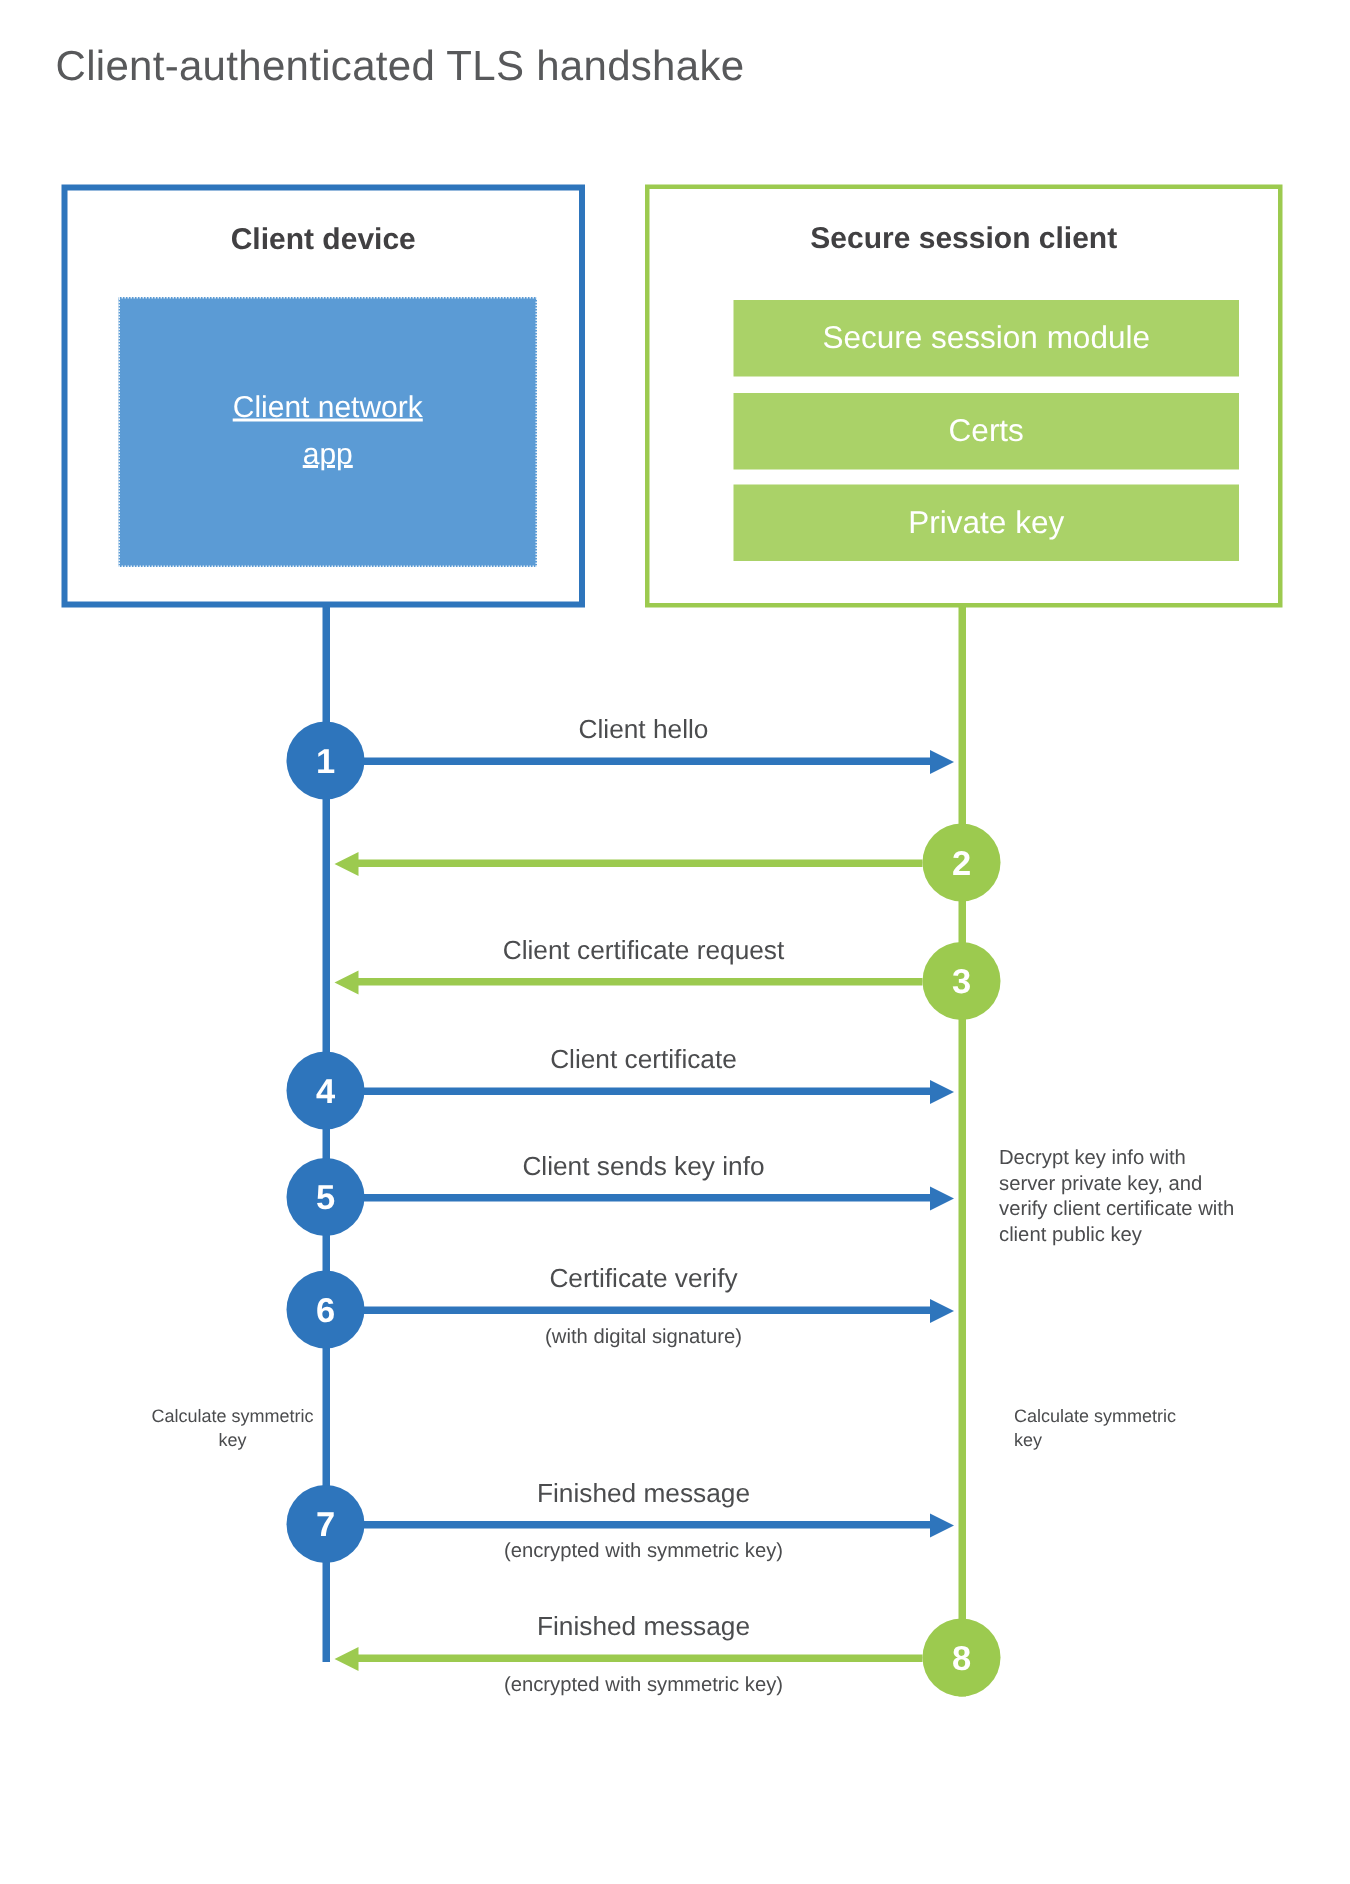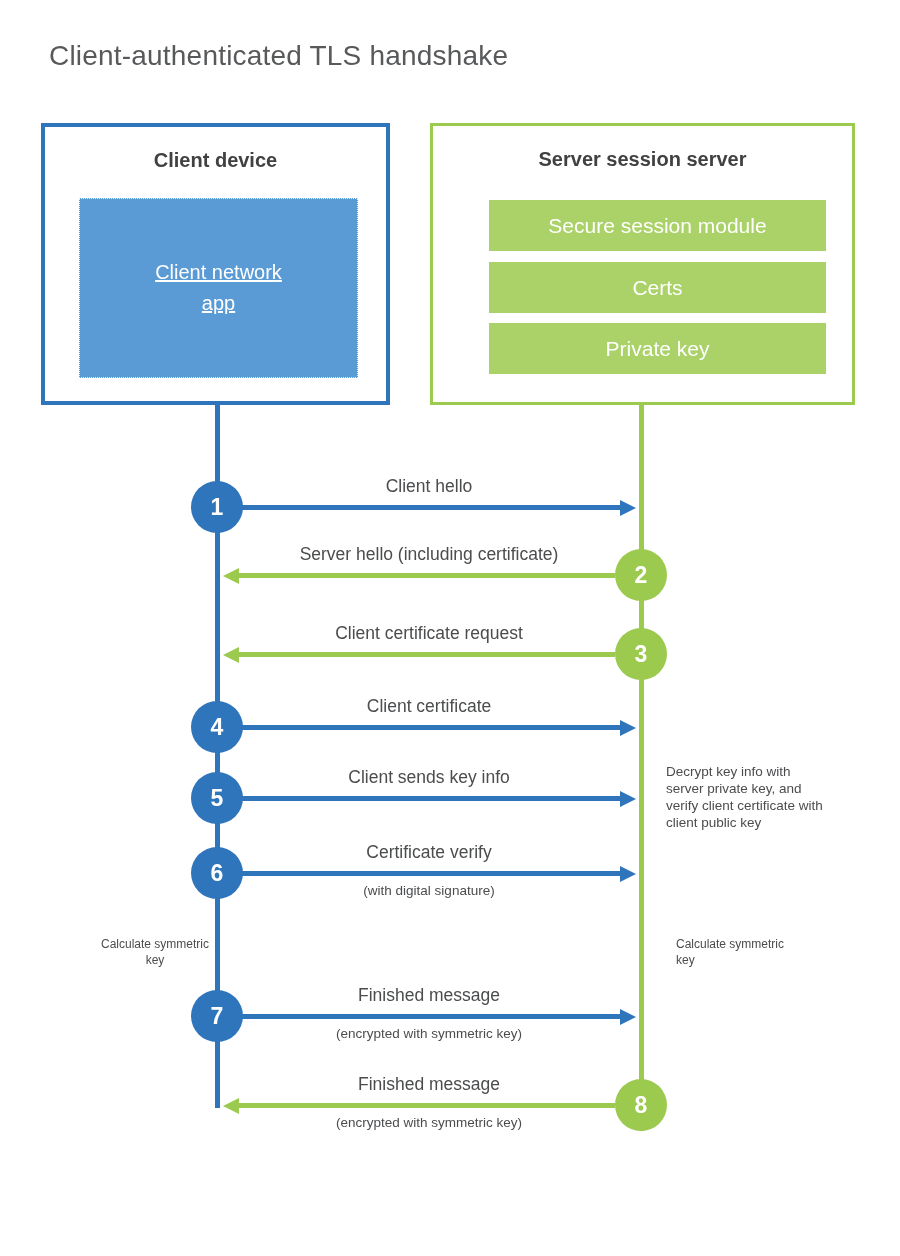--- a/index.html
+++ b/index.html
@@ -10,21 +10,21 @@
     --text-dark:#414042;
     --text-gray:#4b4c4e;
     --title-gray:#58595b;
   }
   html,body{margin:0;padding:0;background:#ffffff;}
   .canvas{
     position:relative;width:900px;height:1256px;background:#ffffff;overflow:hidden;
     font-family:"Liberation Sans","DejaVu Sans",sans-serif;
   }
   .title{
-    position:absolute;left:37px;top:28px;margin:12px;
+    position:absolute;left:37px;top:28px;margin:0;
     font-size:28px;font-weight:300;color:var(--title-gray);letter-spacing:.2px;
   }
   
   .entity{position:absolute;top:123px;height:282px;background:#fff;box-sizing:border-box;}
   .entity.client{left:41px;width:349px;border:4px solid var(--blue);}
   .entity.server{left:430px;width:425px;border:3px solid var(--green);}
   .entity-title{
     position:absolute;left:0;right:0;top:22px;text-align:center;
     font-size:20px;font-weight:bold;color:var(--text-dark);
   }
@@ -95,37 +95,36 @@
 
   <div class="entity client">
     <div class="entity-title">Client device</div>
     <div class="client-app">
       <span>Client network
 app</span>
     </div>
   </div>
 
   <div class="entity server">
-    <div class="entity-title">Server session server</div>
+    <div class="entity-title">Secure session client</div>
     <div class="server-bar" style="top:74px">Secure session module</div>
     <div class="server-bar" style="top:136px">Certs</div>
     <div class="server-bar" style="top:197px">Private key</div>
   </div>
 
   <div class="vline blue"></div>
   <div class="vline green"></div>
 
   <div class="step" style="--y:507px">
     <div class="msg">Client hello</div>
     <div class="arrow ltr"></div>
     <div class="circle on-client">1</div>
   </div>
 
   <div class="step" style="--y:575px">
-    <div class="msg">Server hello (including certificate)</div>
     <div class="arrow rtl"></div>
     <div class="circle on-server">2</div>
   </div>
 
   <div class="step" style="--y:654px">
     <div class="msg">Client certificate request</div>
     <div class="arrow rtl"></div>
     <div class="circle on-server">3</div>
   </div>
 

